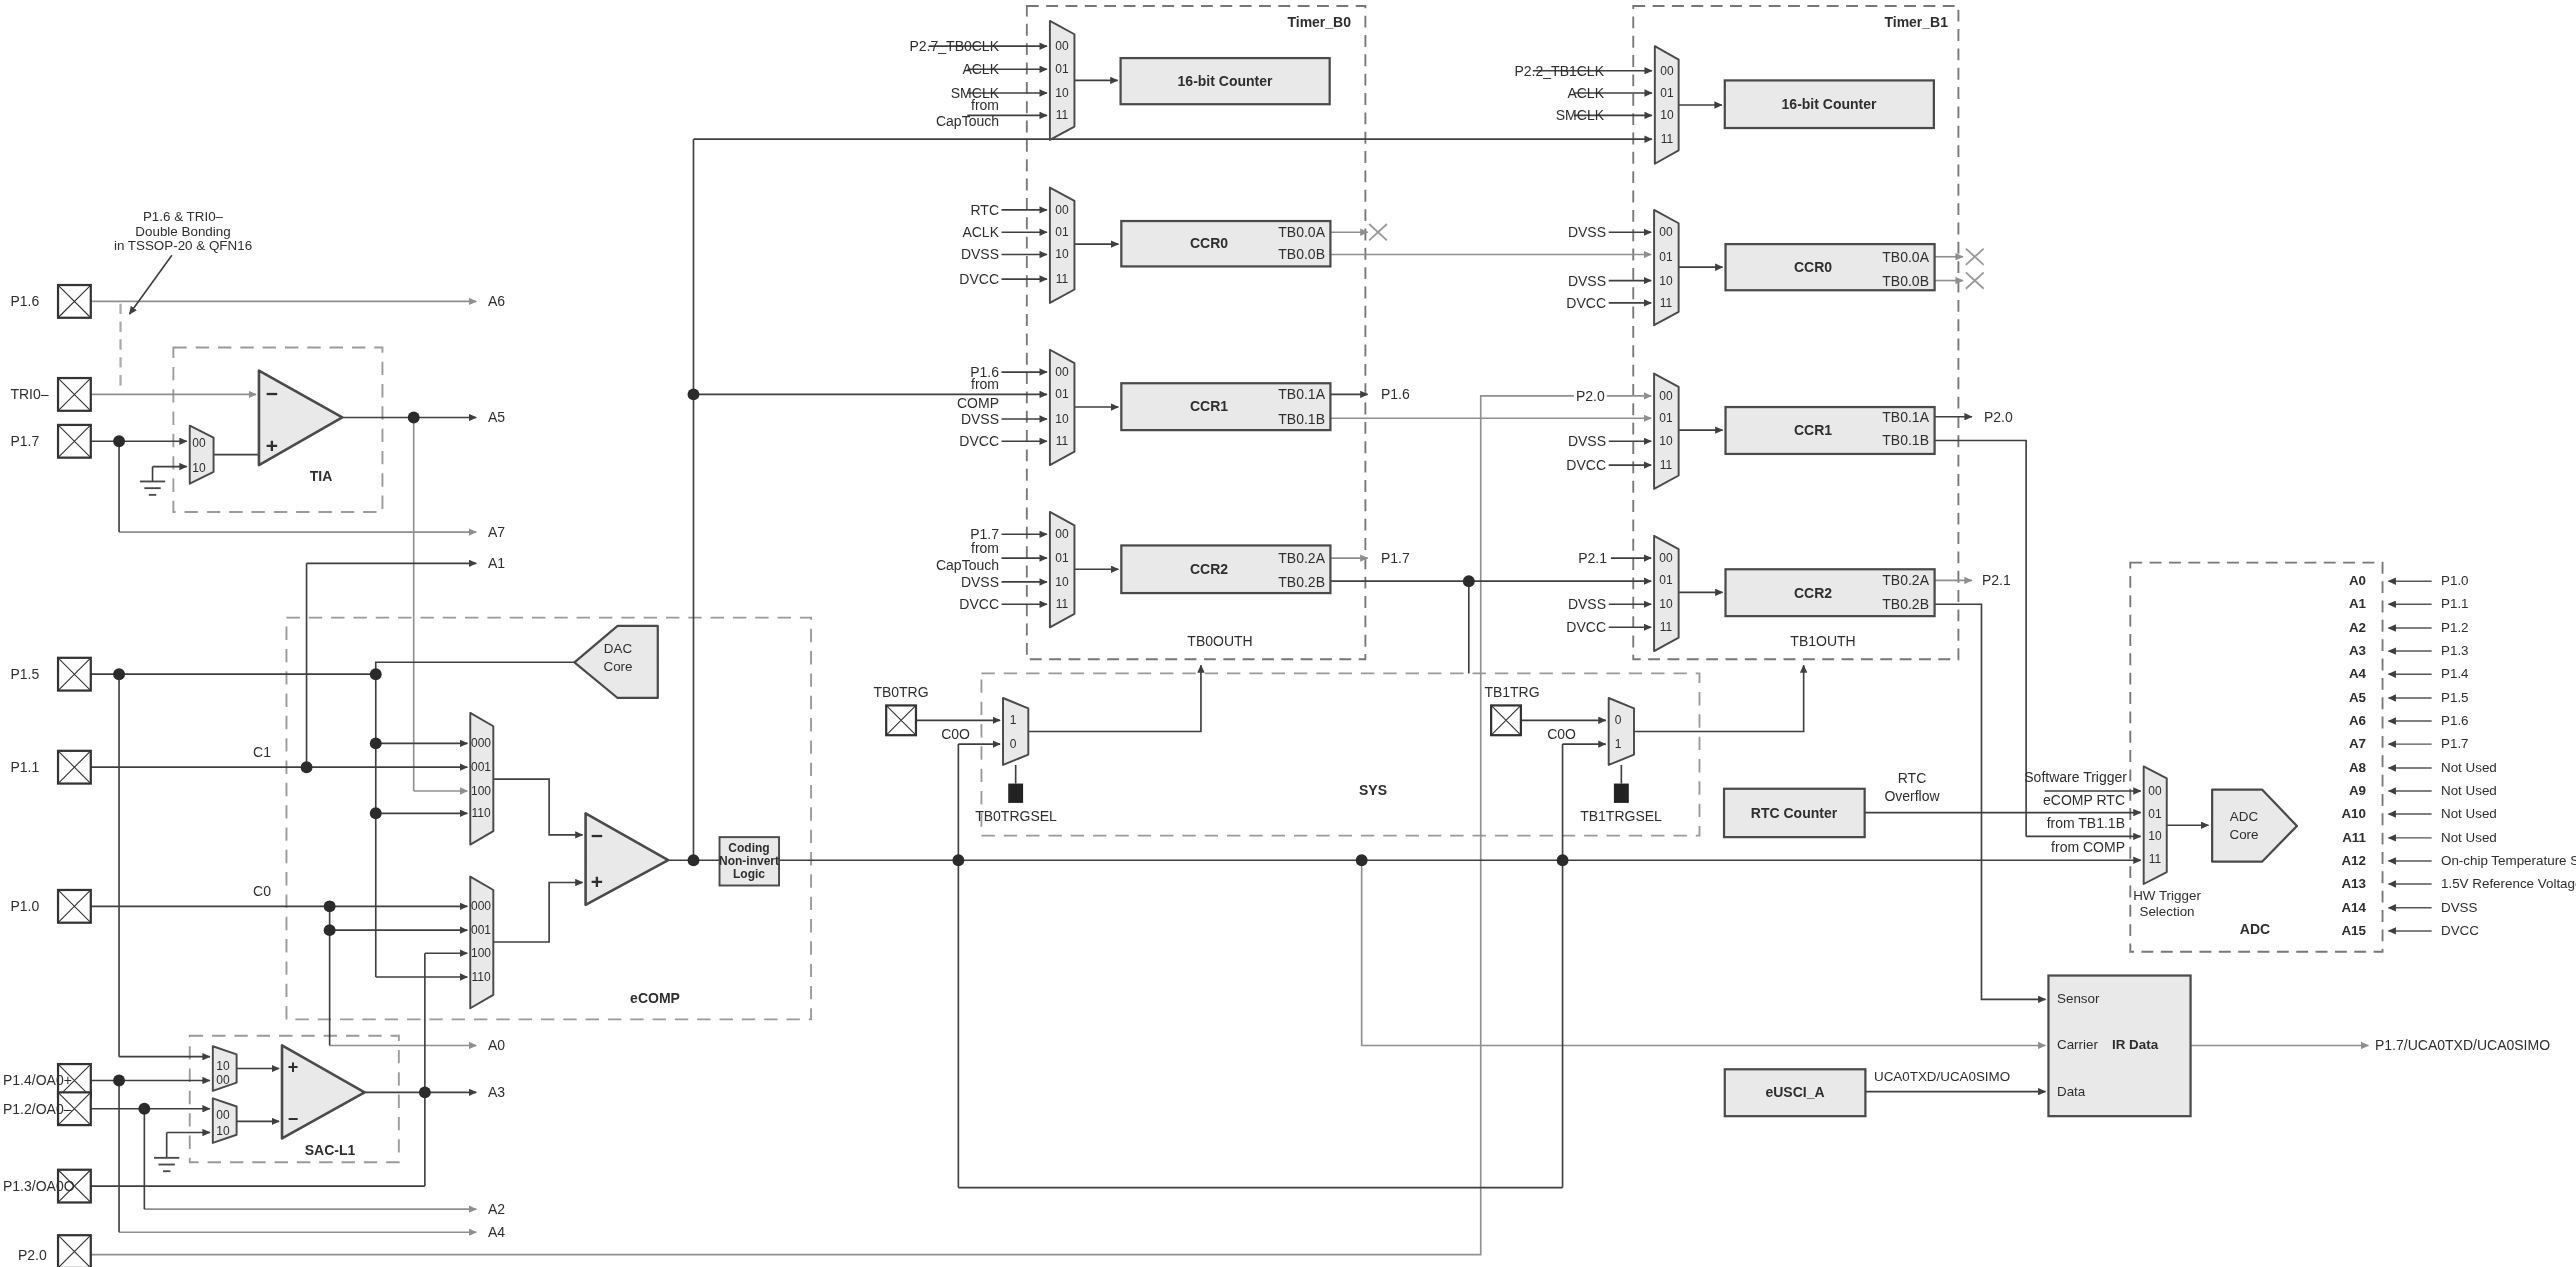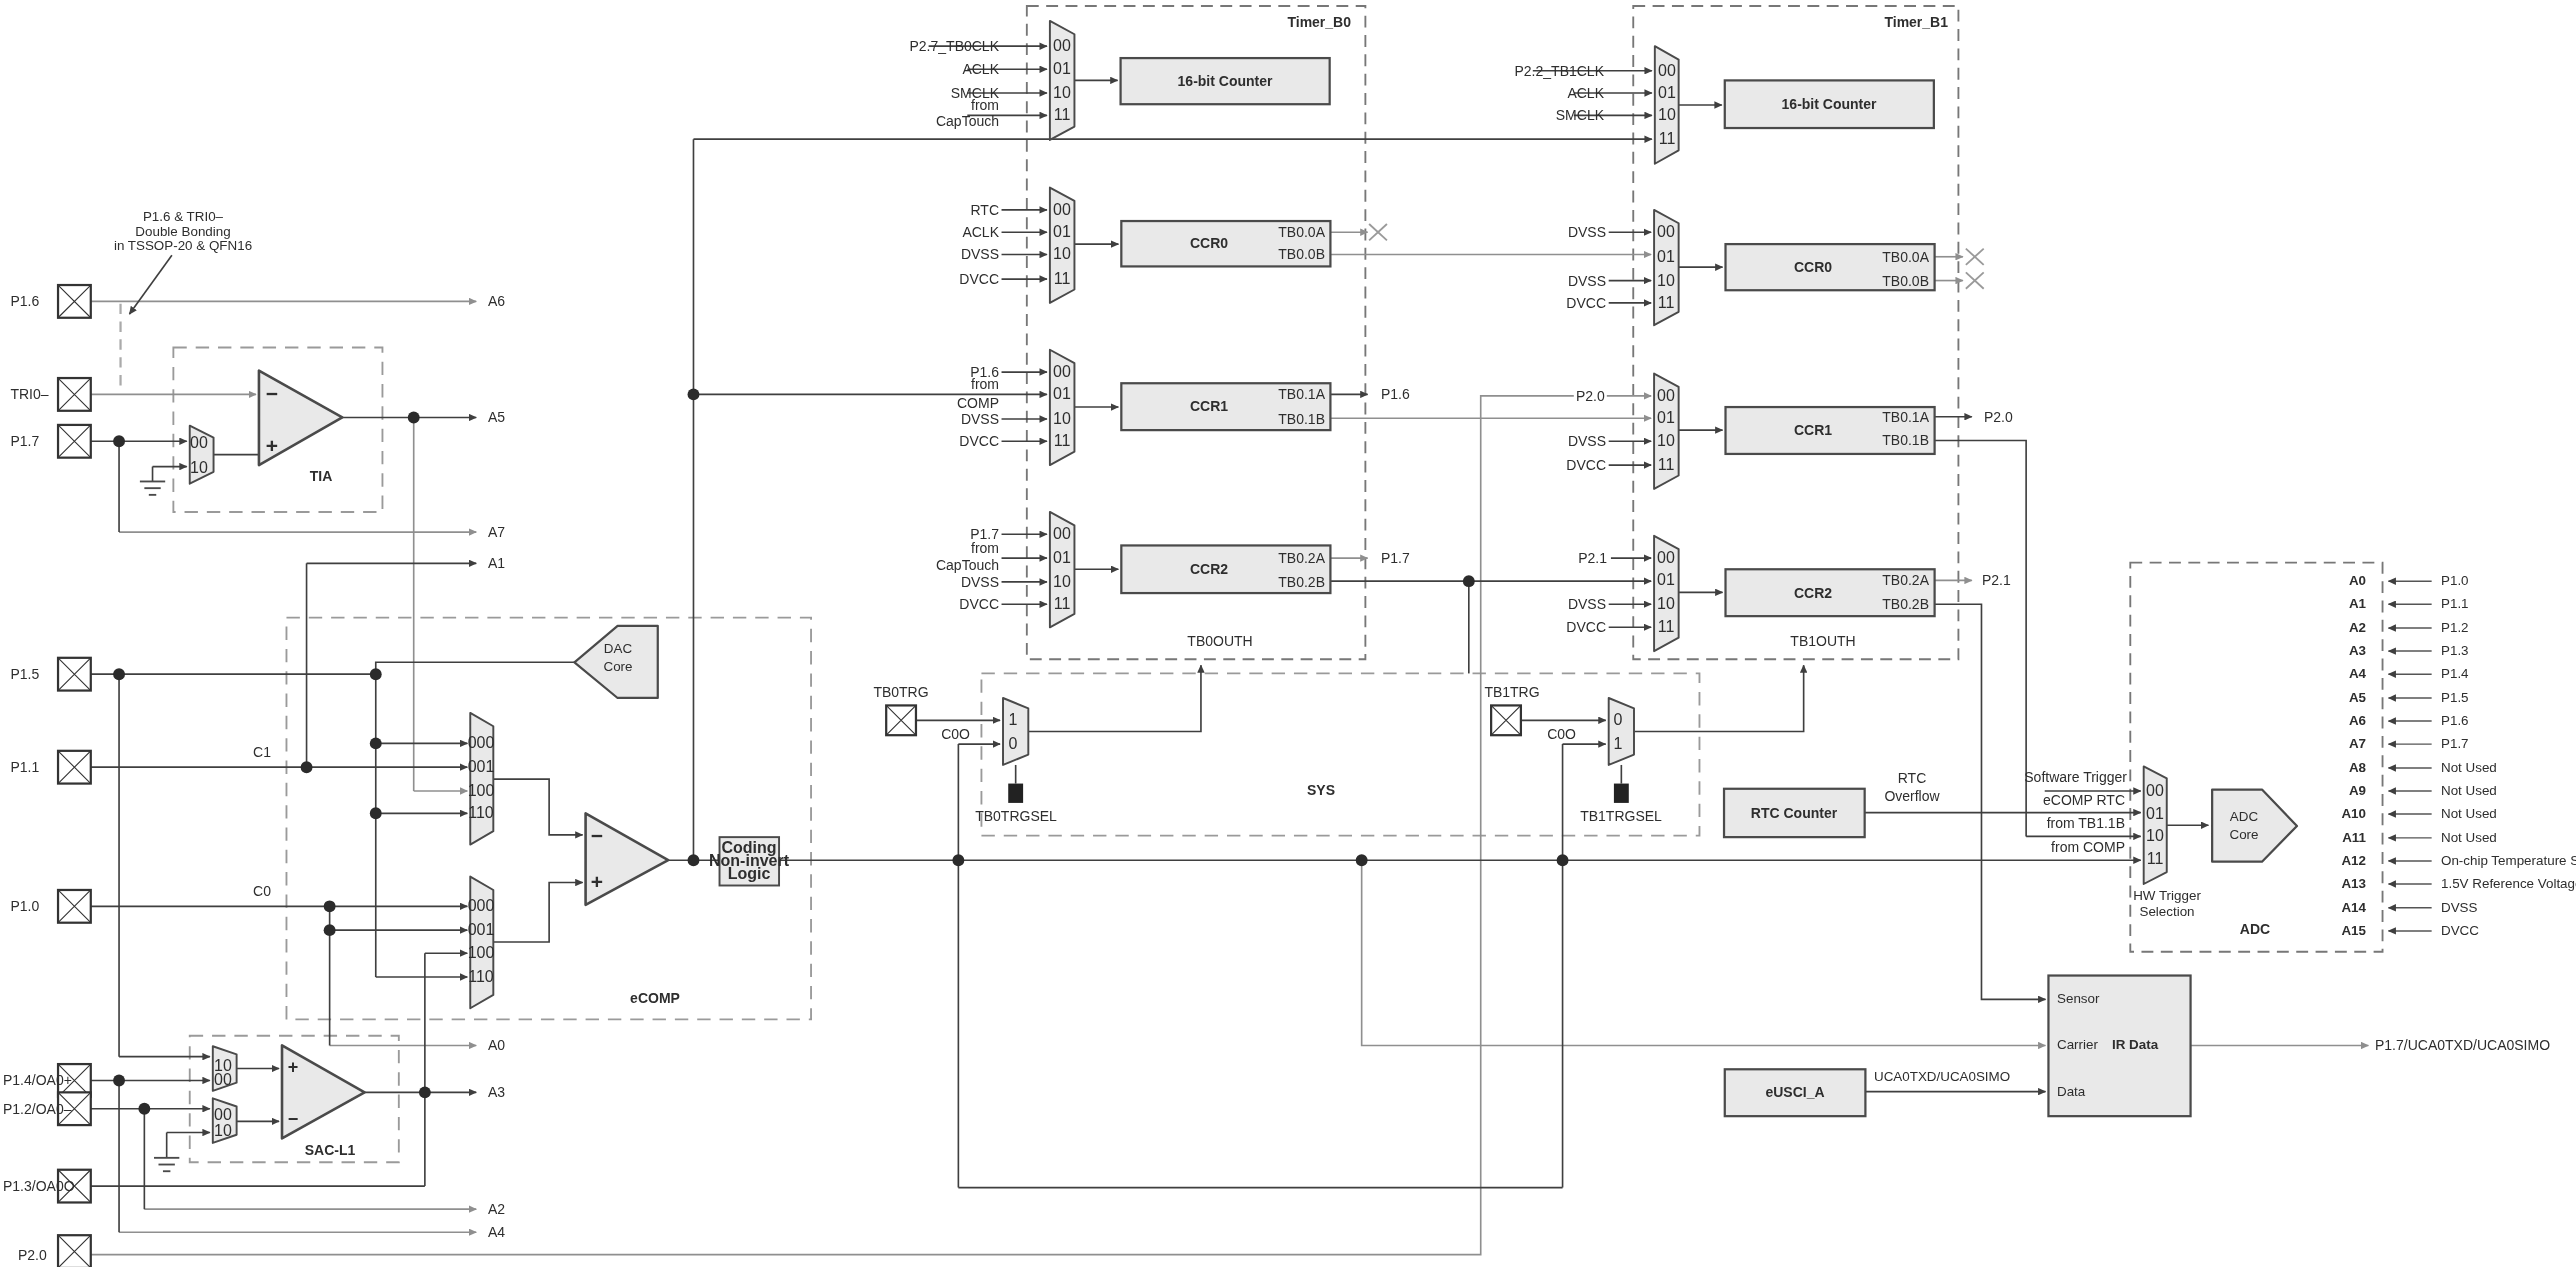--- a/index.html
+++ b/index.html
@@ -5,21 +5,21 @@
   html,body{margin:0;padding:0;}
   body{width:2576px;height:1268px;position:relative;background:#fff;overflow:hidden;
        font-family:"Liberation Sans",sans-serif;color:#2e2e2e;}
   svg{position:absolute;left:0;top:0;}
   i,b,u{position:absolute;font-style:normal;font-weight:normal;text-decoration:none;
         white-space:nowrap;font-size:14px;line-height:1;}
   i{transform:translate(-50%,-50%);text-align:center;}
   b{transform:translate(-100%,-50%);}
   u{transform:translate(0,-50%);}
   .bd{font-weight:bold;}
-  .sm{font-size:16px;}
+  .sm{font-size:12px;}
   .n{font-size:13.4px;}
   .big{font-size:21px;font-weight:bold;}
   .med{font-size:18px;font-weight:bold;}
   .wbg{background:#fff;padding:0 2.2px;}
 </style>
 </head>
 <body>
 
 <svg width="2576" height="1268" viewBox="0 0 3462 1704">
   <defs>
@@ -478,21 +478,21 @@
 <i class="sm" style="left:1666px;top:558px">00</i>
 <i class="sm" style="left:1666px;top:580px">01</i>
 <i class="sm" style="left:1666px;top:604px">10</i>
 <i class="sm" style="left:1666px;top:627px">11</i>
 <i class="bd" style="left:1813px;top:593px">CCR2</i>
 <b style="left:1929px;top:580px">TB0.2A</b>
 <b style="left:1929px;top:604px">TB0.2B</b>
 <u style="left:1982px;top:580px">P2.1</u>
 <i style="left:1823px;top:641px">TB1OUTH</i>
 
-<i class="bd" style="left:1321px;top:790px">SYS</i>
+<i class="bd" style="left:1373px;top:790px">SYS</i>
 <i style="left:901px;top:692px">TB0TRG</i>
 <b style="left:970px;top:734px">C0O</b>
 <i class="sm" style="left:1013px;top:720px">1</i>
 <i class="sm" style="left:1013px;top:744px">0</i>
 <i style="left:1016px;top:816px">TB0TRGSEL</i>
 <i style="left:1512px;top:692px">TB1TRG</i>
 <b style="left:1576px;top:734px">C0O</b>
 <i class="sm" style="left:1618px;top:720px">0</i>
 <i class="sm" style="left:1618px;top:744px">1</i>
 <i style="left:1621px;top:816px">TB1TRGSEL</i>

